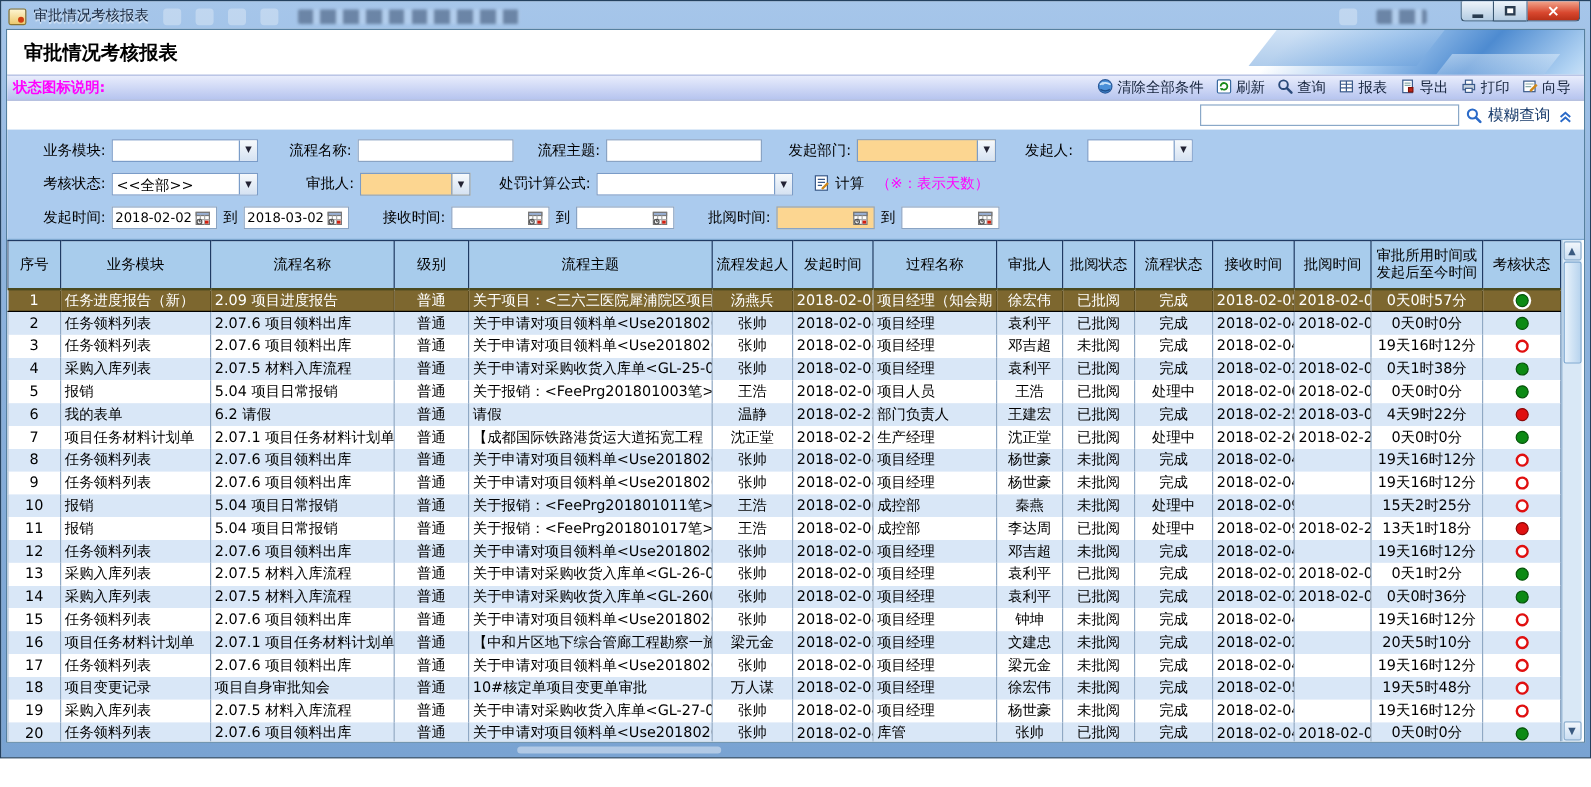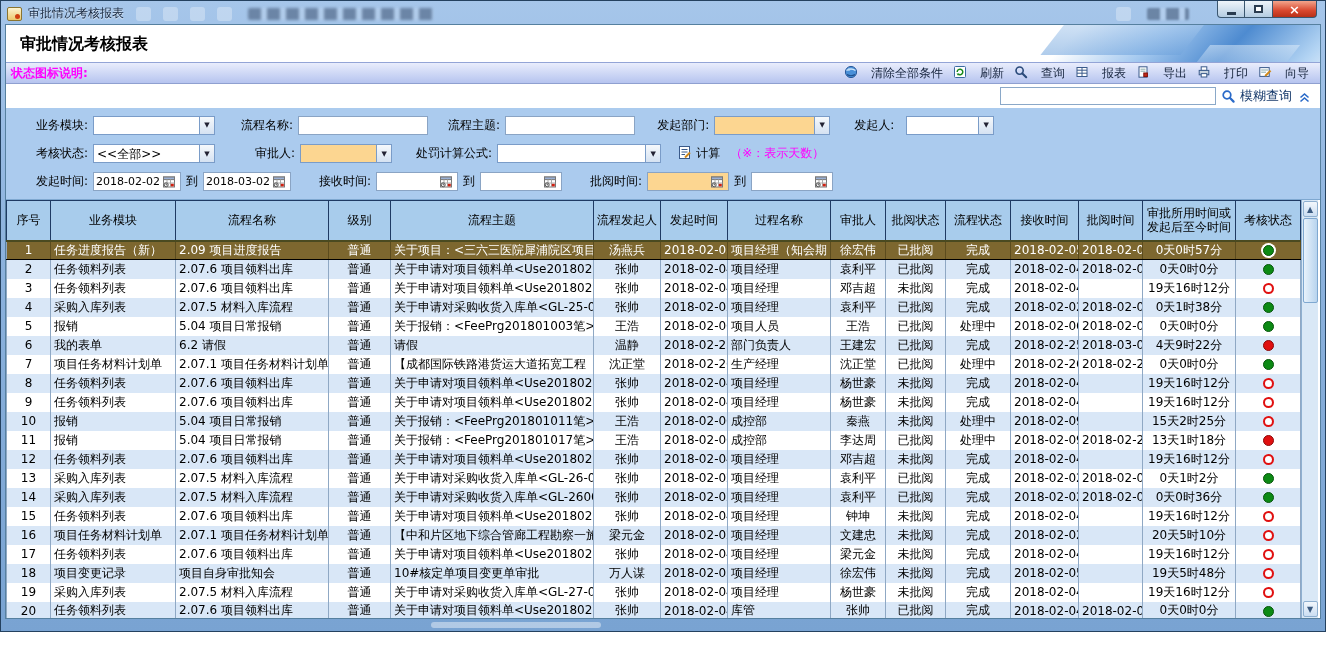--- a/index.html
+++ b/index.html
@@ -47,21 +47,21 @@
     background:linear-gradient(180deg,#e9edfc,#b6c4ef); border-top:1px solid #93a4d6; border-bottom:1px solid #8fa0d0; }
   .legend { display:flex; }
   .legend-label { color:#ff00ff; font-weight:bold; margin-left:5px; white-space:nowrap; }
   .legend-item { display:inline-flex; align-items:center; gap:3px; color:#10106e; margin-left:7px; white-space:nowrap; }
   .dot { width:11px; height:11px; border-radius:50%; display:inline-block; flex:0 0 auto; }
   .dot.green-hollow { border:2px solid #1e9e28; background:#fff; }
   .dot.green-filled { background:#0c8a14; border:1px solid #07550c; }
   .dot.red-hollow   { border:2px solid #e01010; background:#fff; }
   .dot.red-filled   { background:#e01010; border:1px solid #8d0808; }
   .toolbar { margin-left:auto; display:flex; align-items:center; padding-right:6px; color:#15233c; }
-  .tool { display:inline-flex; align-items:center; gap:13px; padding:1px 5px; cursor:pointer; white-space:nowrap; }
+  .tool { display:inline-flex; align-items:center; gap:3px; padding:1px 5px; cursor:pointer; white-space:nowrap; }
   .tool svg { width:14px; height:14px; flex:0 0 auto; }
 
   
   .search-row { height:24px; flex:0 0 auto; background:#fff; display:flex; align-items:center; justify-content:flex-end; gap:5px; padding-right:8px; }
   .search-input { width:216px; height:18px; border:1px solid #8aa8c8; font-size:12px; padding:0 4px; font-family:inherit; }
   .search-label { font-size:13px; color:#173a6b; }
   .iconbtn svg { width:15px; height:15px; display:block; }
   .fuzzy-btn { display:inline-flex; align-items:center; gap:4px; cursor:pointer; }
 
   

